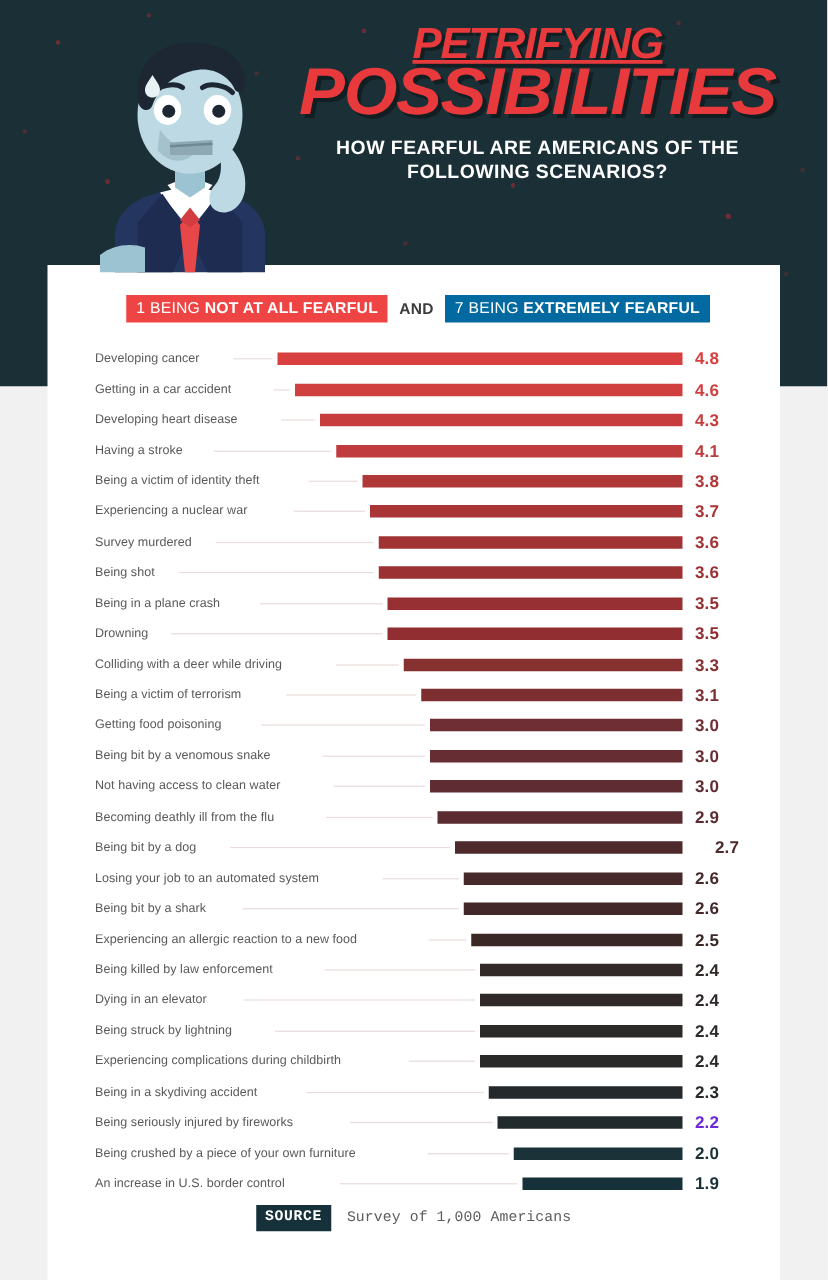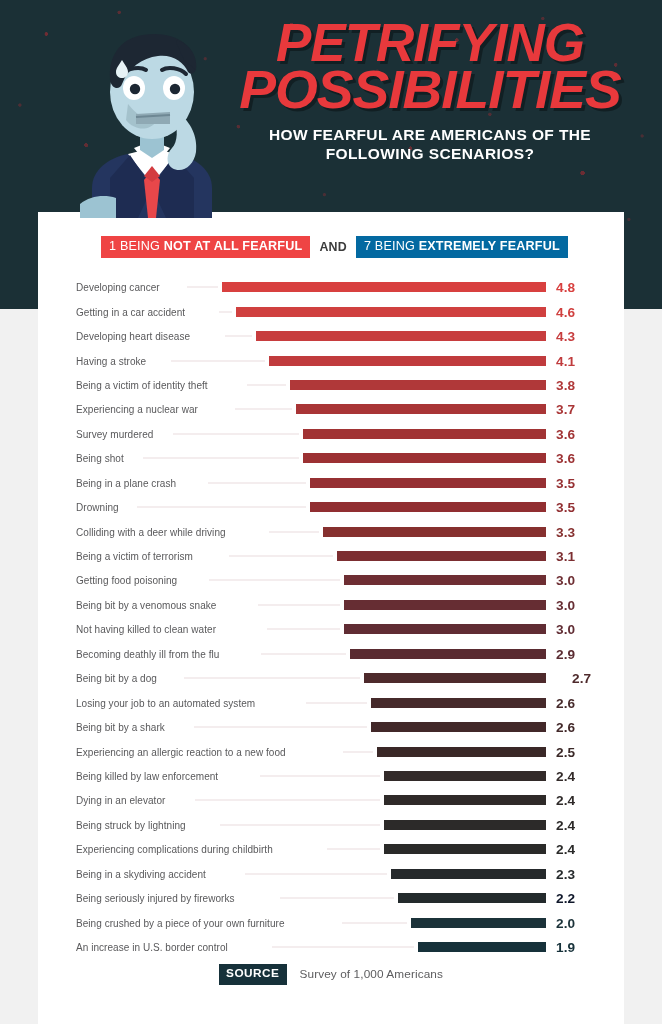--- a/index.html
+++ b/index.html
@@ -67,21 +67,21 @@
   .t-line {
     font-family: "Liberation Sans", sans-serif;
     font-weight: bold;
     font-style: italic;
     color: #e8393c;
     letter-spacing: -1px;
     line-height: .88;
     text-shadow: 3px 3px 0 rgba(0,0,0,.35);
     white-space: nowrap;
   }
-  #t1 { font-size: 53px; }
+  #t1 { font-size: 35px; text-decoration: underline; }
   #t2 { font-size: 53px; transform: scaleX(1.04); transform-origin: center; }
   #subtitle {
     margin-top: 13px;
     font-weight: bold;
     font-size: 15.5px;
     line-height: 1.22;
     color: #ffffff;
     letter-spacing: .4px;
   }
 
@@ -170,20 +170,21 @@
 
   
   #source {
     position: absolute;
     left: 0; right: 0;
     top: 752px;
     display: flex;
     justify-content: center;
     align-items: center;
     gap: 13px;
+    font-family: Liberation Mono, monospace;
   }
   #source-badge {
     background: #16313a;
     color: #ffffff;
     font-weight: bold;
     font-size: 11.8px;
     letter-spacing: .5px;
     padding: 4px 7px 5px 7px;
     line-height: 1;
   }
@@ -330,21 +331,21 @@
           <div class="row-value" style="color: rgb(110, 46, 51);">3.0</div>
         </div>
         <div class="row">
           <div class="row-leader" style="left: 220px; width: 81.5px;"></div>
           <div class="row-label">Being bit by a venomous snake</div>
           <div class="row-bar" style="left: 305.5px; width: 202.5px; background: rgb(102, 45, 51);"></div>
           <div class="row-value" style="color: rgb(102, 45, 51);">3.0</div>
         </div>
         <div class="row">
           <div class="row-leader" style="left: 229px; width: 72.5px;"></div>
-          <div class="row-label">Not having killed to clean water</div>
+          <div class="row-label">Not having access to clean water</div>
           <div class="row-bar" style="left: 305.5px; width: 202.5px; background: rgb(96, 44, 51);"></div>
           <div class="row-value" style="color: rgb(96, 44, 51);">3.0</div>
         </div>
         <div class="row">
           <div class="row-leader" style="left: 223px; width: 85.25px;"></div>
           <div class="row-label">Becoming deathly ill from the flu</div>
           <div class="row-bar" style="left: 312.25px; width: 195.75px; background: rgb(90, 43, 49);"></div>
           <div class="row-value" style="color: rgb(90, 43, 49);">2.9</div>
         </div>
         <div class="row">
@@ -398,21 +399,21 @@
         <div class="row">
           <div class="row-leader" style="left: 207px; width: 141.75px;"></div>
           <div class="row-label">Being in a skydiving accident</div>
           <div class="row-bar" style="left: 352.75px; width: 155.25px; background: rgb(37, 41, 43);"></div>
           <div class="row-value" style="color: rgb(37, 41, 43);">2.3</div>
         </div>
         <div class="row">
           <div class="row-leader" style="left: 242px; width: 113.5px;"></div>
           <div class="row-label">Being seriously injured by fireworks</div>
           <div class="row-bar" style="left: 359.5px; width: 148.5px; background: rgb(35, 42, 44);"></div>
-          <div class="row-value" style="color: #0f172a; text-align: right;">2.2</div>
+          <div class="row-value" style="color: #6d28d9; text-align: right;">2.2</div>
         </div>
         <div class="row">
           <div class="row-leader" style="left: 304px; width: 65px;"></div>
           <div class="row-label">Being crushed by a piece of your own furniture</div>
           <div class="row-bar" style="left: 373px; width: 135px; background: rgb(27, 50, 57);"></div>
           <div class="row-value" style="color: rgb(27, 50, 57);">2.0</div>
         </div>
         <div class="row">
           <div class="row-leader" style="left: 234px; width: 141.75px;"></div>
           <div class="row-label">An increase in U.S. border control</div>

